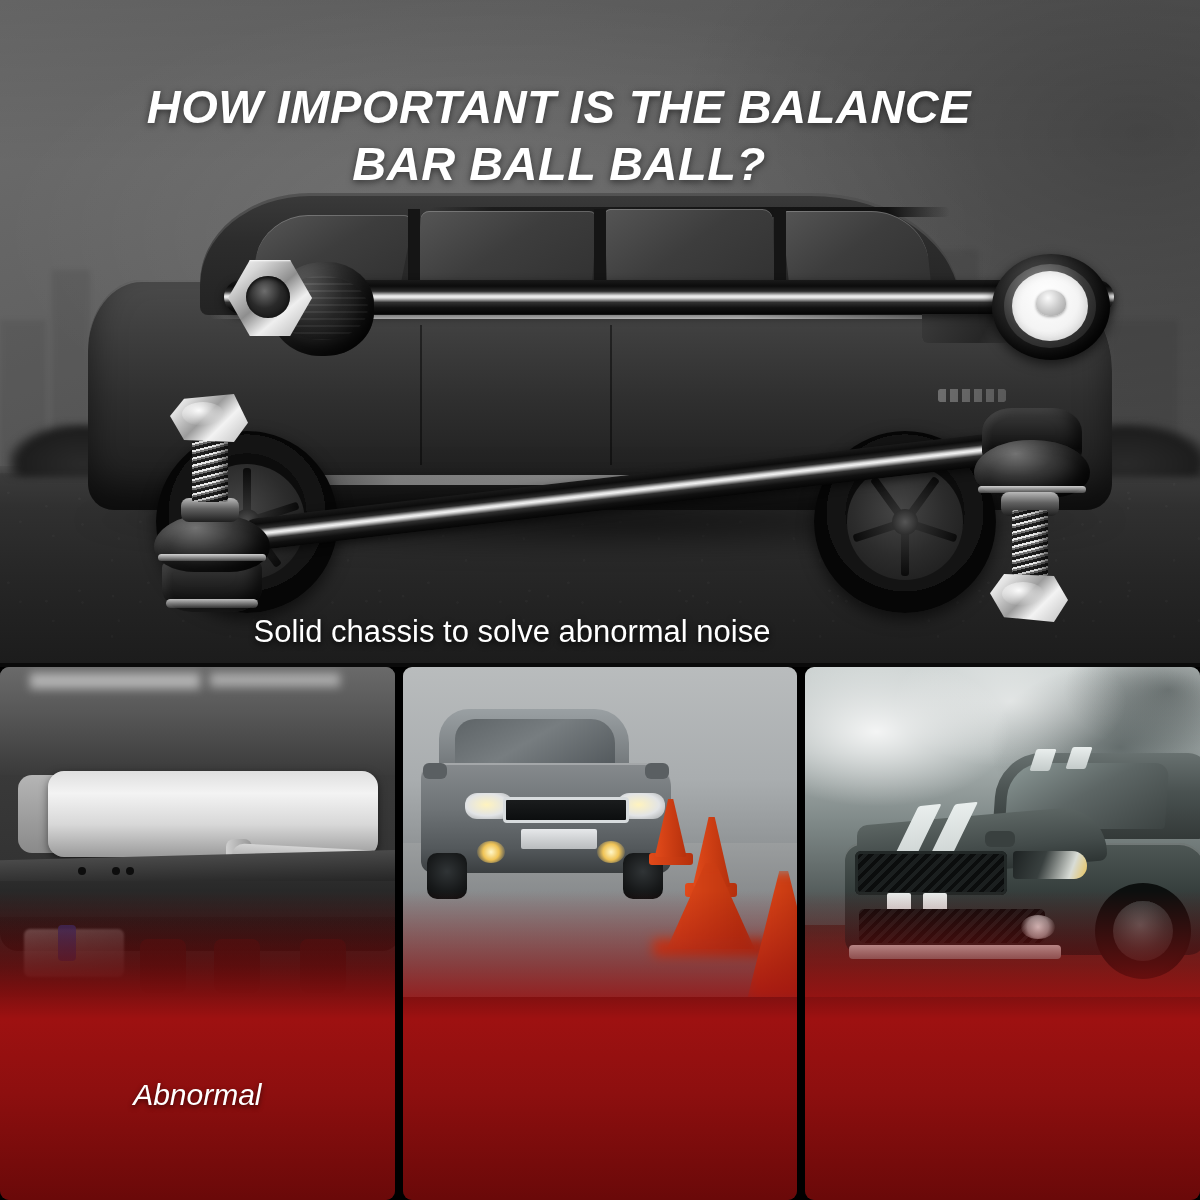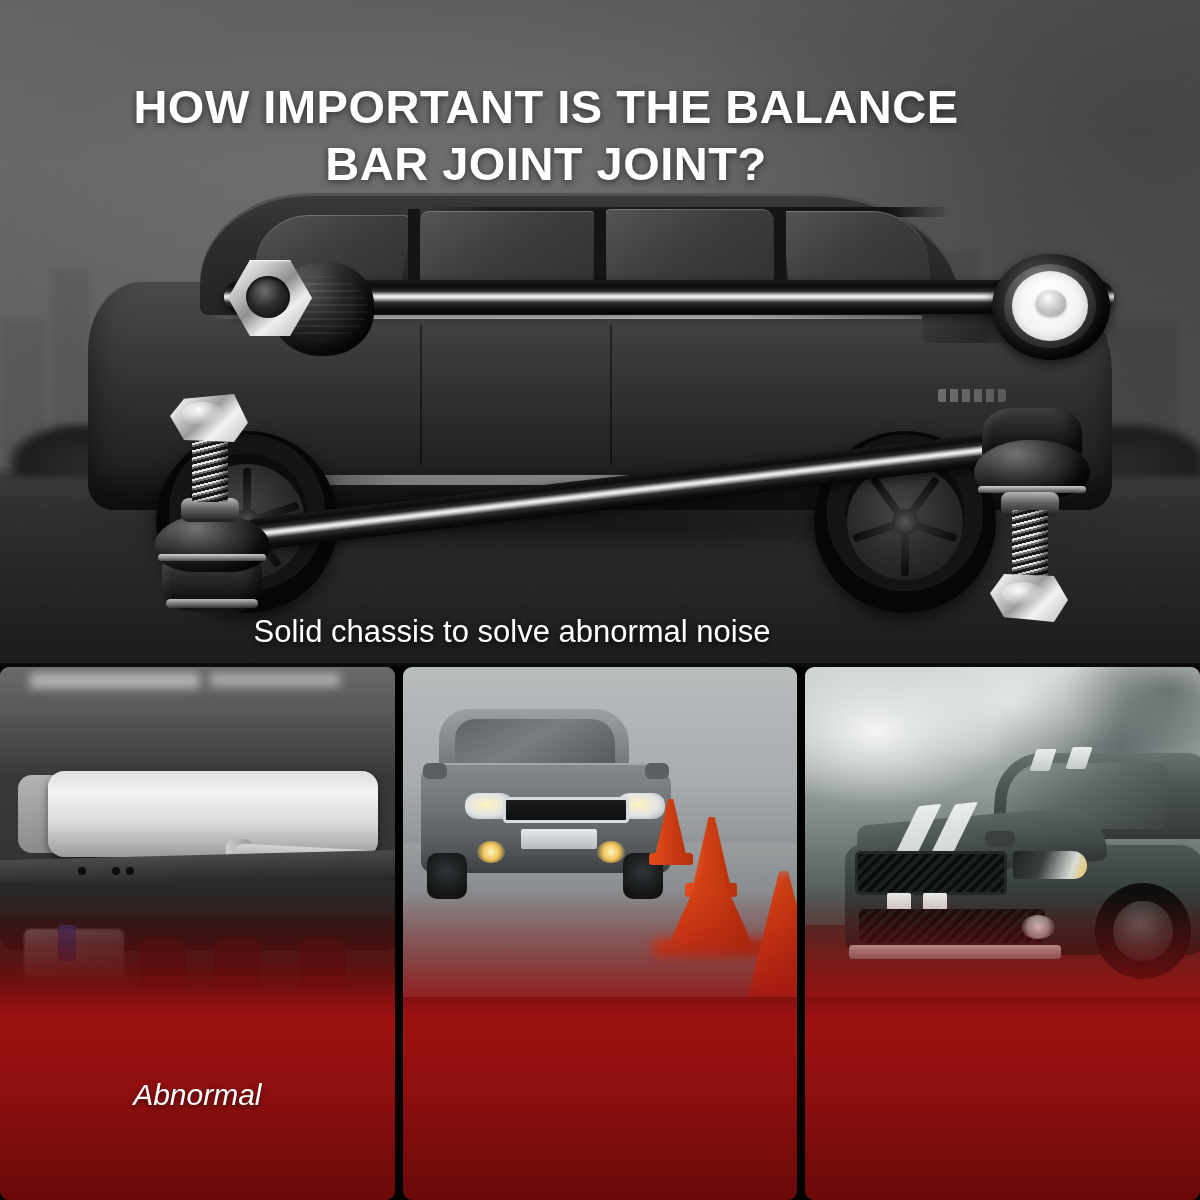--- a/index.html
+++ b/index.html
@@ -175,22 +175,22 @@
   .stud-r .hex-top { top:168px; clip-path:polygon(18% 0%,82% 4%,100% 54%,82% 100%,18% 90%,0% 40%); }
   .stud-r .hex-top-gloss { top:176px; }
   .stud-r .thread { top:104px; }
   .stud-r .shoulder { top:86px; }
   .stud-r .boot-big { top:34px; }
   .stud-r .boot-band { top:80px; }
   .stud-r .housing { top:2px; border-radius:30px 30px 10px 10px/24px 24px 8px 8px; }
   .stud-r .housing-rim { top:56px; }
 
   
-  .title { position:absolute; left:4px; top:78px; width:1084px; text-align:center;
-    font-size:47px; font-weight:bold; color:#fff; line-height:1.22;
+  .title { position:absolute; left:17px; top:78px; width:1084px; text-align:center;
+    font-size:47px; font-weight:bold; font-style:italic; color:#fff; line-height:1.22;
     letter-spacing:.5px; text-shadow:0 2px 7px rgba(0,0,0,.55); }
   .subtitle { position:absolute; left:0; top:614px; width:1024px; text-align:center;
     font-size:31px; color:#fff; text-shadow:0 2px 6px rgba(0,0,0,.85); }
 
   
   .panels { position:absolute; left:0; top:667px; width:1200px; height:533px; background:#000;
     display:flex; gap:8px; }
   .panel { position:relative; flex:1; border-radius:9px; overflow:hidden; background:#111; }
   .photo { position:absolute; left:0; top:0; width:100%; height:330px; overflow:hidden; }
   .redwrap { position:absolute; left:0; top:0; width:100%; height:100%;
@@ -405,21 +405,21 @@
         <div class="boot-band"></div>
         <div class="shoulder"></div>
         <div class="thread"></div>
         <div class="hex-top"></div>
         <div class="hex-top-gloss"></div>
       </div>
     </div>
 
     <div class="title">
       <div>HOW IMPORTANT IS THE BALANCE</div>
-      <div>BAR JOINT JOINT?</div>
+      <div>BAR BALL BALL?</div>
     </div>
 
     <div class="subtitle">Solid chassis to solve abnormal noise</div>
   </div>
 
   <div class="panels">
 
     <div class="panel">
       <div class="photo">
         <div class="uc">

